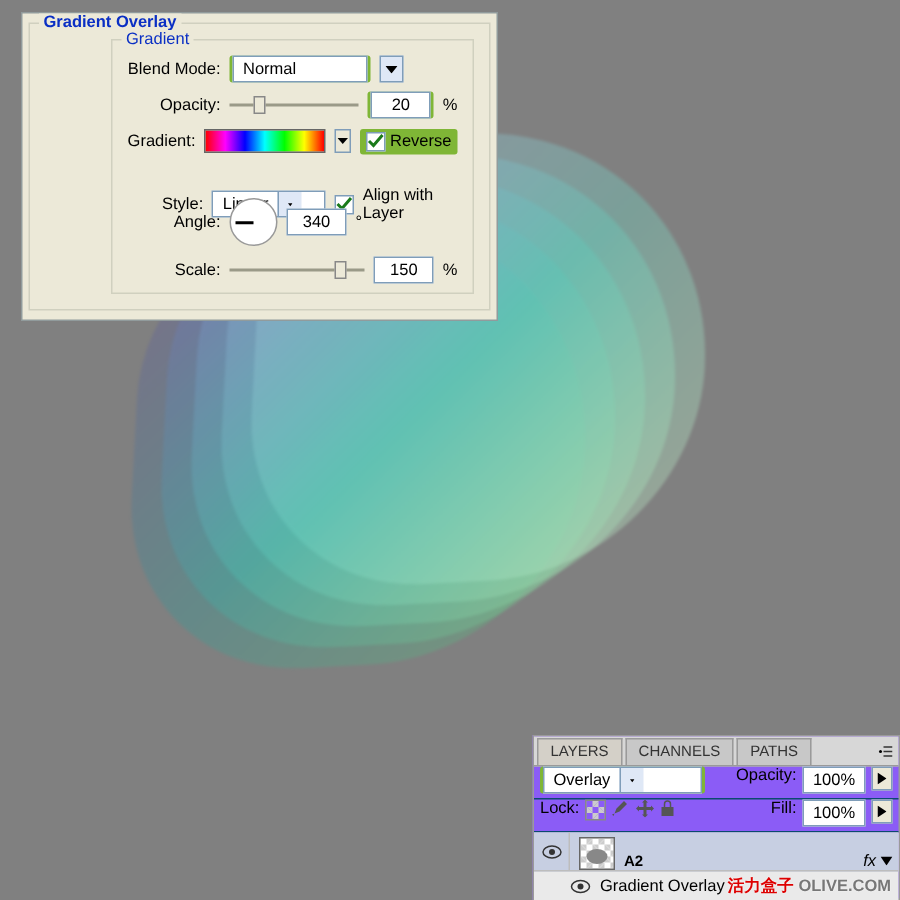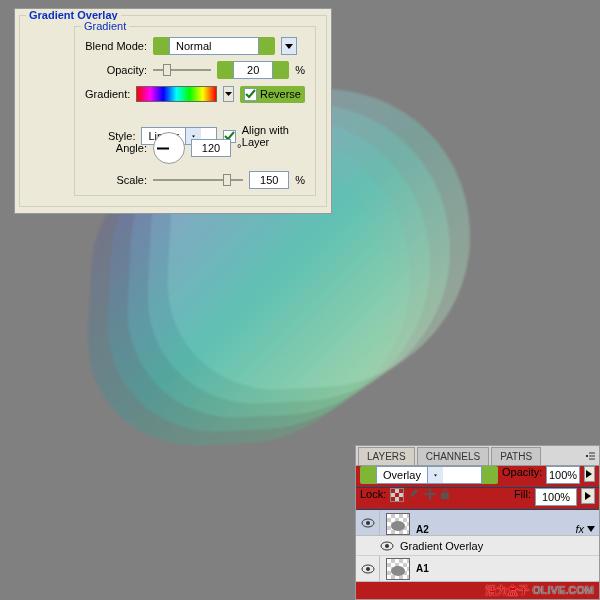--- a/index.html
+++ b/index.html
@@ -26,21 +26,21 @@
     position: absolute; left: 14px; top: 8px; width: 318px; height: 206px;
     background: #ece9d8; border: 1px solid #919b9c;
   }
   .fieldset { position: absolute; left: 4px; top: 6px; right: 4px; bottom: 6px; border: 1px solid #d0d0bf; }
   .fieldset .legend { position: absolute; top: -7px; left: 6px; background: #ece9d8; padding: 0 3px; color: #0a2fc4; font-weight: bold; }
   .fieldset .inner { position: absolute; left: 10px; top: 10px; right: 10px; bottom: 10px; border: 1px solid #d0d0bf; margin-left: 44px; }
   .fieldset .inner .legend2 { position: absolute; top: -7px; left: 6px; background: #ece9d8; padding: 0 3px; color: #0a2fc4; }
 
   .row { position: absolute; left: 10px; right: 10px; height: 22px; display: flex; align-items: center; gap: 6px; }
   .lbl { width: 62px; text-align: right; color: #000; }
-  .hl { background: #7fb636; border-radius: 2px; display: inline-flex; align-items: center; padding: 0 16px; }
+  .hl { background: #7fb636; border-radius: 2px; display: inline-flex; align-items: center; padding: 0 2px; }
 
   .combo { display:inline-flex; align-items: center; height:18px; background:#fff; border:1px solid #7f9db9; }
   .combo span { padding: 0 6px; }
   .combo .dd { width:16px; height:16px; background:#dfe8f6; border-left:1px solid #7f9db9; display:flex;align-items:center;justify-content:center; }
 
   .numbox { width: 40px; height:18px; background:#fff; border:1px solid #7f9db9; text-align:center; line-height:16px; }
   .pct { color:#000; }
   .slider { flex:1; height: 14px; position:relative; }
   .track { position:absolute; top:6px; left:0; right:0; height:2px; background:#9a9a88; }
   .thumb { position:absolute; top:1px; width:8px; height:12px; background:#ece9d8; border:1px solid #888; }
@@ -49,22 +49,22 @@
     background: linear-gradient(90deg,#ff0000,#ff00ff,#0000ff,#00ffff,#00ff00,#ffff00,#ff0000); }
   .dd-sm { width:14px; height:16px; background:#ece9d8; border:1px solid #7f9db9; display:flex;align-items:center;justify-content:center; }
   .chk { width:13px; height:13px; background:#fff; border:1px solid #7f9db9; display:inline-flex; align-items:center; justify-content:center; }
   .chk svg { width:11px; height:11px; }
 
   .angle { width:32px; height:32px; border:1px solid #999; border-radius:50%; background:#fff; position:relative; }
   .angle::after{ content:""; position:absolute; top:50%; left:50%; width:12px; height:1.5px; background:#000; transform-origin:left center; transform: rotate(180deg); }
 
   
   .layers {
-    position: absolute; right: 0; bottom: 0; width: 245px; height: 155px;
-    background: #b91c1c; border: 1px solid #9a9a9a;
+    position: absolute; right: 0; bottom: 0; width: 245px; height: 110px;
+    background: #8b5cf6; border: 1px solid #9a9a9a;
   }
   .tabs { display:flex; height:20px; align-items:flex-end; background:#d7d7d7; border-bottom:1px solid #9a9a9a; }
   .tab { padding: 3px 8px; font-size:10px; color:#333; background:#c8c8c8; border:1px solid #9a9a9a; border-bottom:none; margin-left:2px; }
   .tab.active { background:#d4d0c8; }
   .menu-btn { margin-left:auto; width:18px;height:18px; display:flex;align-items:center;justify-content:center; }
   .lay-row1, .lay-row2 { display:flex; align-items:flex-start; height:22px; padding: 0 4px; gap:4px; border-bottom:1px solid #0c4a6e; }
   .lay-list { background:#eaeaea; }
   .lay-item { display:flex; align-items:center; height:26px; border-bottom:1px solid #bdbdbd; }
   .eye { width:24px; display:flex;align-items:center;justify-content:center; border-right:1px solid #bdbdbd; height:100%; }
   .thumb-box { width:24px;height:22px; background:#fff; border:1px solid #666; margin:0 6px; position:relative; overflow:hidden; display:flex;align-items:center;justify-content:center; }
@@ -152,21 +152,21 @@
           <svg viewBox="0 0 11 11">
               <path d="M1 5l3 3 6-7" stroke="#1a7a1a" stroke-width="2" fill="none"></path>
             </svg>
         </span>
         <span>Align with Layer</span>
       </div>
 
       <div class="row" style="top:104px;height:34px">
         <span class="lbl">Angle:</span>
         <div class="angle"></div>
-        <span class="numbox">120</span>
+        <span class="numbox">340</span>
         <span class="pct">°</span>
       </div>
 
       <div class="row" style="top:142px">
         <span class="lbl">Scale:</span>
         <div class="slider" style="max-width:110px">
           <div class="track"></div>
           <div class="thumb" style="left:78%"></div>
         </div>
         <span class="numbox">150</span>

